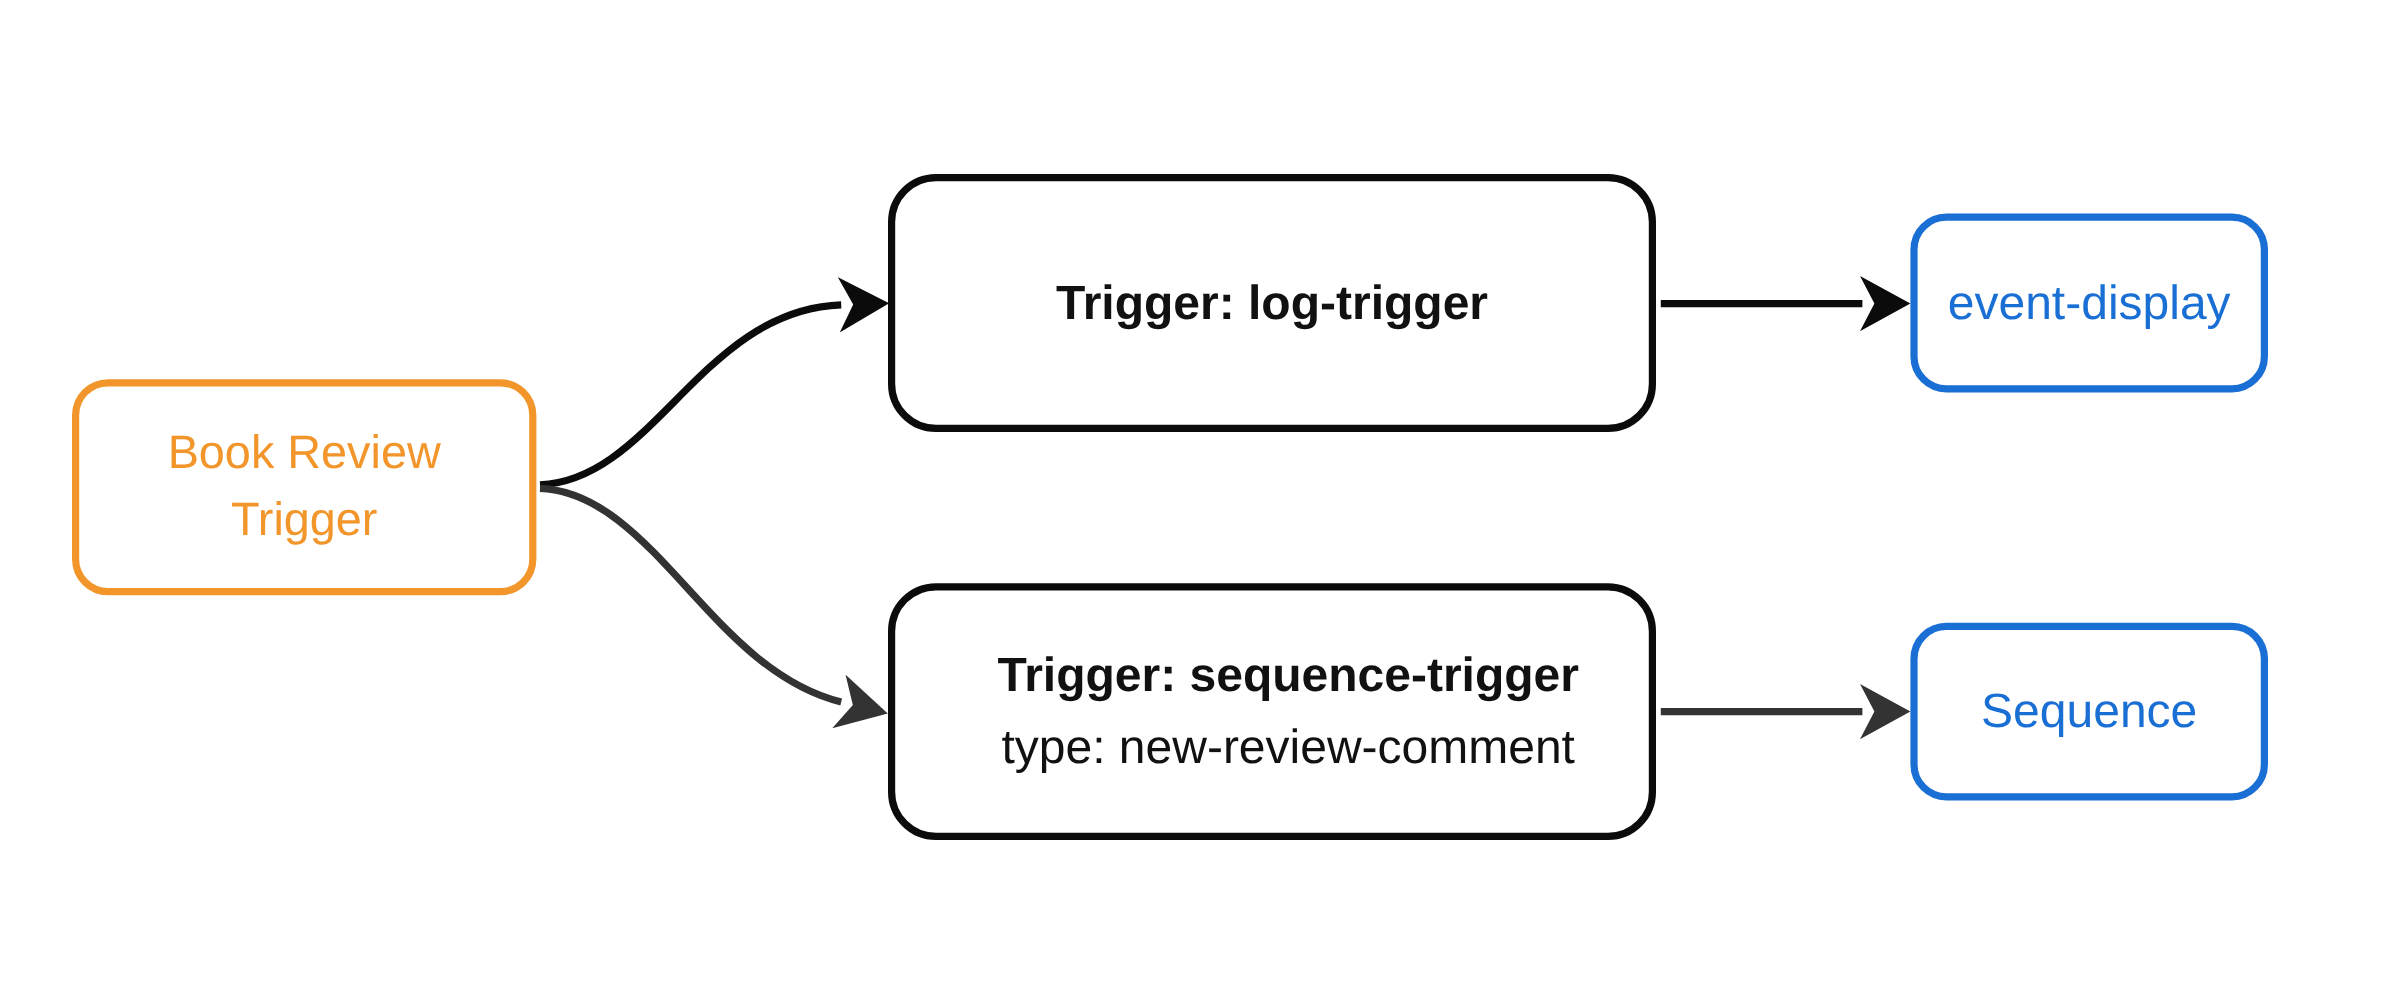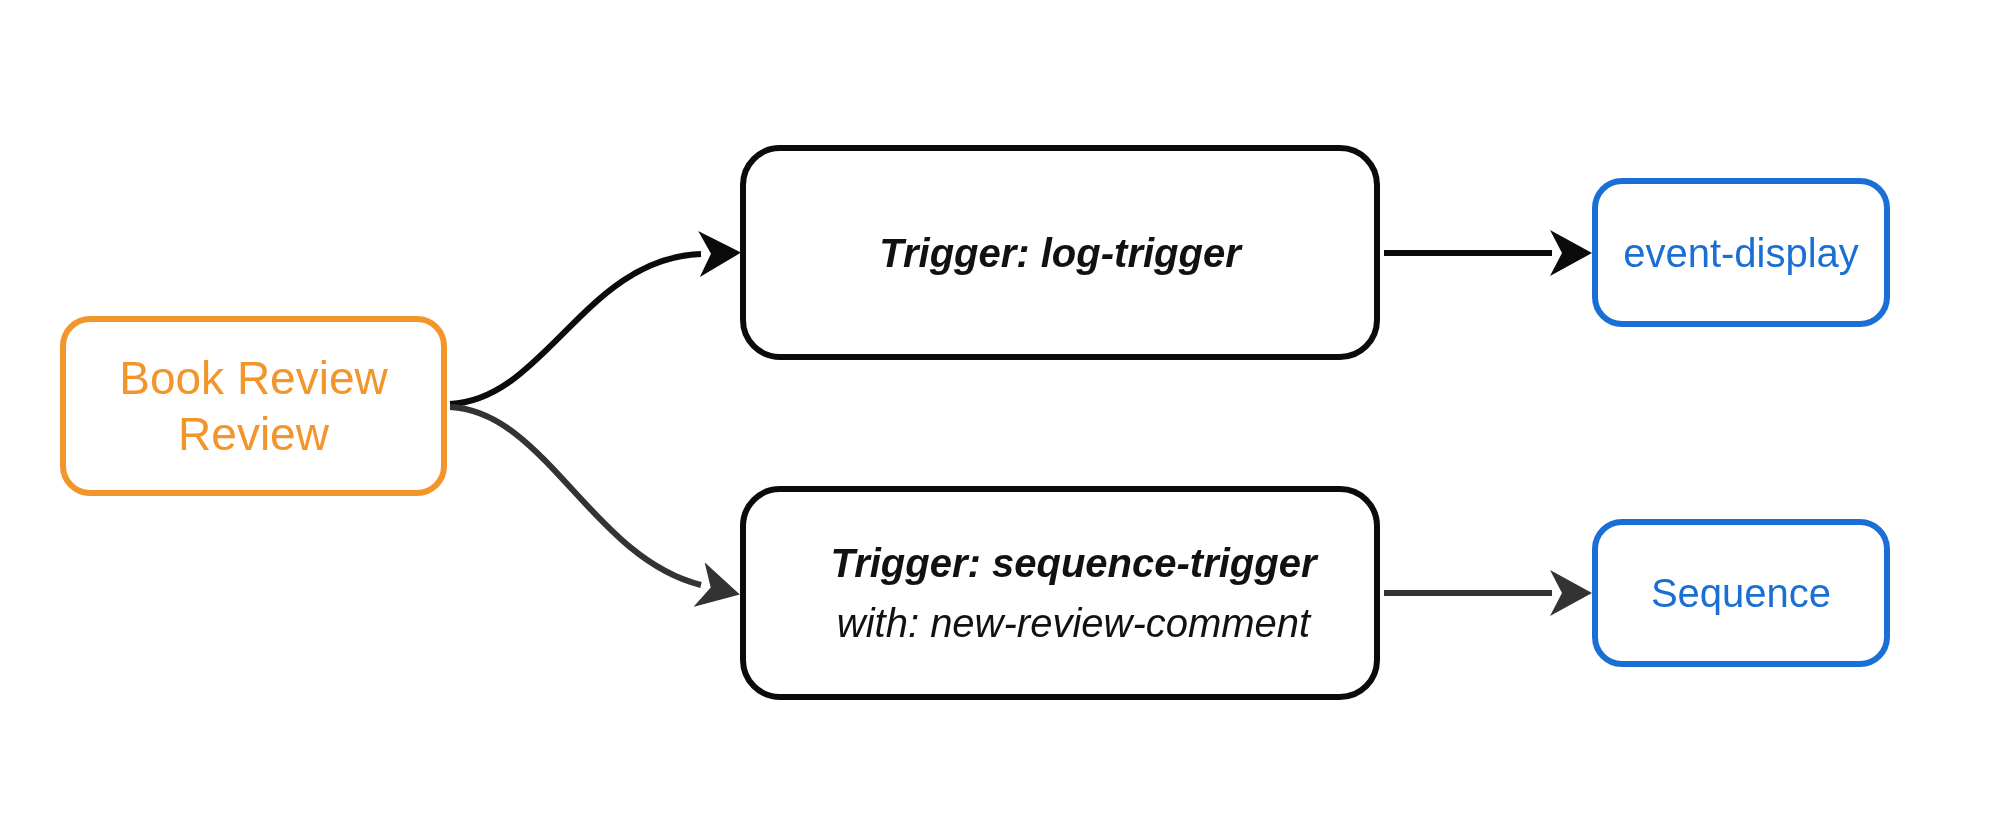--- a/index.html
+++ b/index.html
@@ -31,30 +31,29 @@
     align-items: center;
     justify-content: center;
     text-align: center;
     white-space: nowrap;
   }
   .node-broker {
     left: 60px; top: 316px; width: 387px; height: 180px;
     border: 6px solid var(--orange);
     border-radius: 30px;
     color: var(--orange);
-    font-size: 46px;
+    font-size: 39px;
     line-height: 56px;
   }
   .node-trigger {
     border: 6px solid var(--ink);
     border-radius: 40px;
     color: #111111;
     font-size: 40px;
     line-height: 60px;
-    font-style: italic;
   }
   .node-log-trigger { left: 740px; top: 145px; width: 640px; height: 215px; }
   .node-sequence-trigger { left: 740px; top: 486px; width: 640px; height: 214px; padding-left: 27px; }
   .line-bold { font-weight: 700; }
   .node-blue {
     border: 6px solid var(--blue);
     border-radius: 30px;
     color: var(--blue);
     font-size: 40px;
     line-height: 48px;
@@ -81,30 +80,30 @@
 
     <path class="edge edge-gray" d="M450,407 C545,411 592,558 701,585" marker-end="url(#arrow-gray)"></path>
 
     <path class="edge edge-ink" d="M1384,253 L1552,253" marker-end="url(#arrow-ink)"></path>
 
     <path class="edge edge-gray" d="M1384,593 L1552,593" marker-end="url(#arrow-gray)"></path>
   </svg>
 
   <div class="node node-broker">
     <div>Book Review</div>
-    <div>Review</div>
+    <div>Trigger</div>
   </div>
 
   <div class="node node-trigger node-log-trigger">
     <div class="line-bold">Trigger: log-trigger</div>
   </div>
 
   <div class="node node-trigger node-sequence-trigger">
     <div class="line-bold">Trigger: sequence-trigger</div>
-    <div>with: new-review-comment</div>
+    <div>type: new-review-comment</div>
   </div>
 
   <div class="node node-blue node-sequence">
     <div>Sequence</div>
   </div>
 
   <div class="node node-blue node-event-display">
     <div>event-display</div>
   </div>
 

